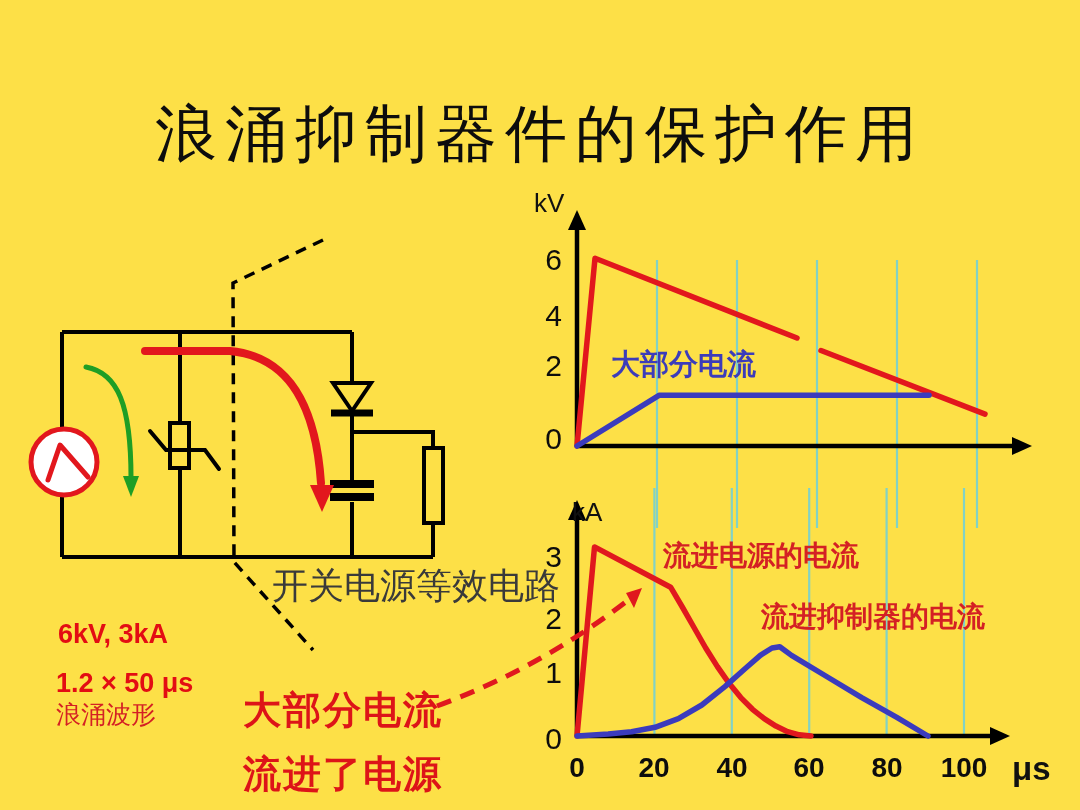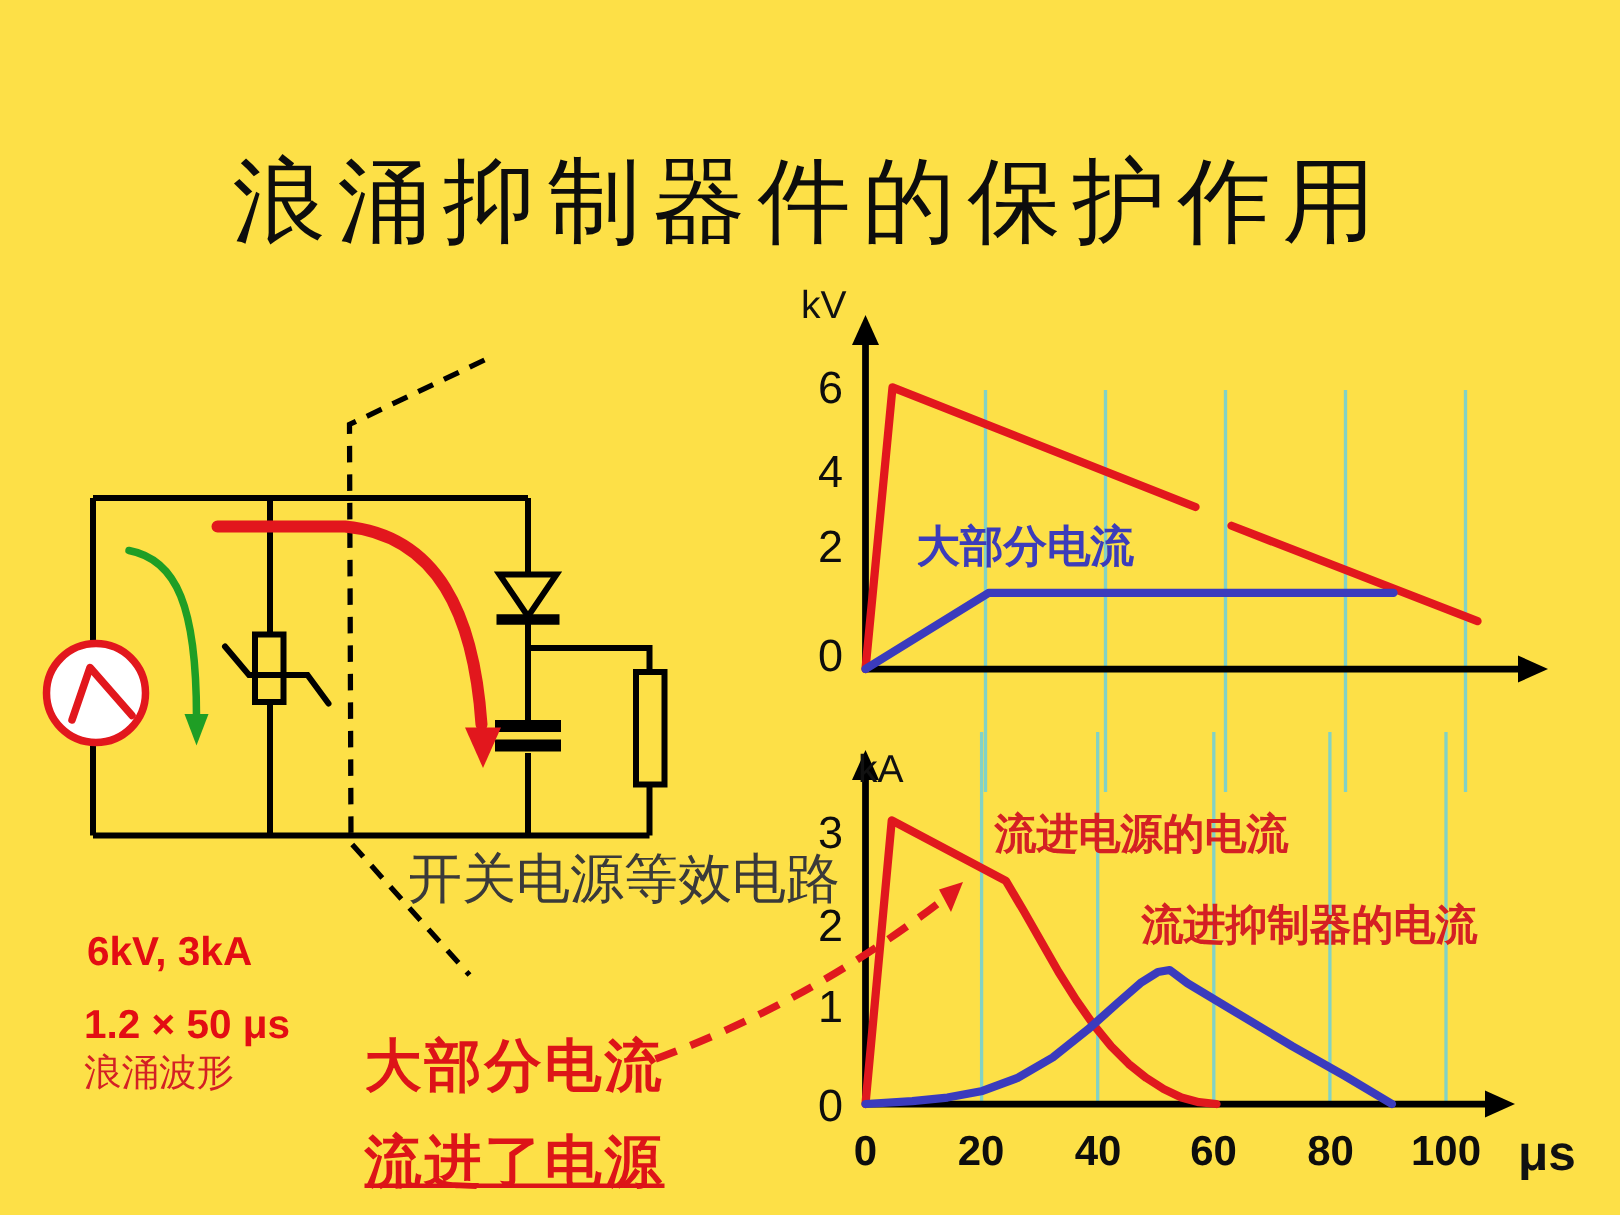--- a/index.html
+++ b/index.html
@@ -153,15 +153,15 @@
   <div class="abs cjk-serif series-label red-text" style="left:663px; top:537px; font-size:28px;">流进电源的电流</div>
   <div class="abs cjk-serif series-label red-text" style="left:761px; top:598px; font-size:28px;">流进抑制器的电流</div>
 
   <div id="circuit-caption" class="abs cjk-serif" style="left:272px; top:562px;">开关电源等效电路</div>
 
   <div class="abs spec-line" style="left:58px; top:599px;margin-top:20px;">6kV, 3kA</div>
   <div class="abs spec-line" style="left:56px; top:668px;">1.2 × 50 μs</div>
   <div id="surge-waveform-label" class="abs cjk-serif" style="left:56px; top:698px;">浪涌波形</div>
 
   <div class="abs cjk-serif callout-line" style="left:243px; top:685px;">大部分电流</div>
-  <div class="abs cjk-serif callout-line" style="left:243px; top:749px;text-decoration:underline;">流进了电源</div>
+  <div class="abs cjk-serif callout-line" style="left:243px; top:749px;">流进了电源</div>
 
 </div>
 
 </body></html>

